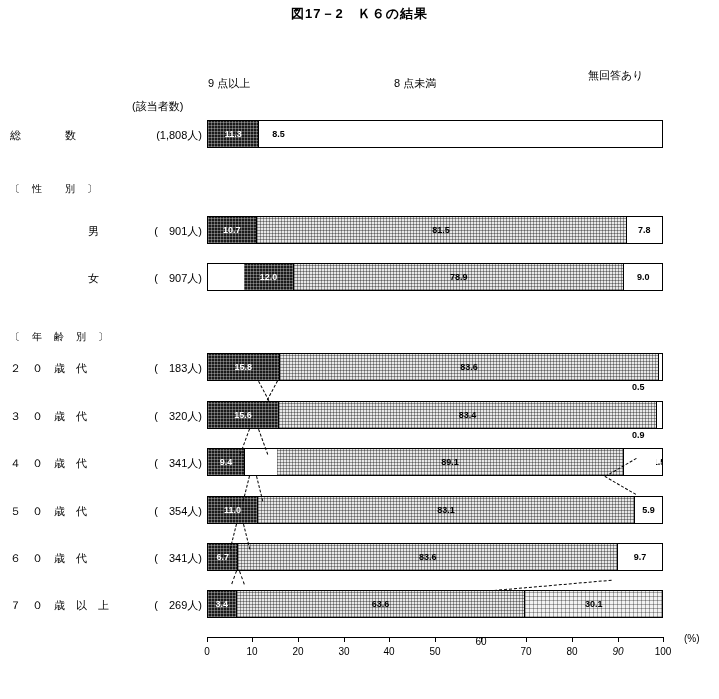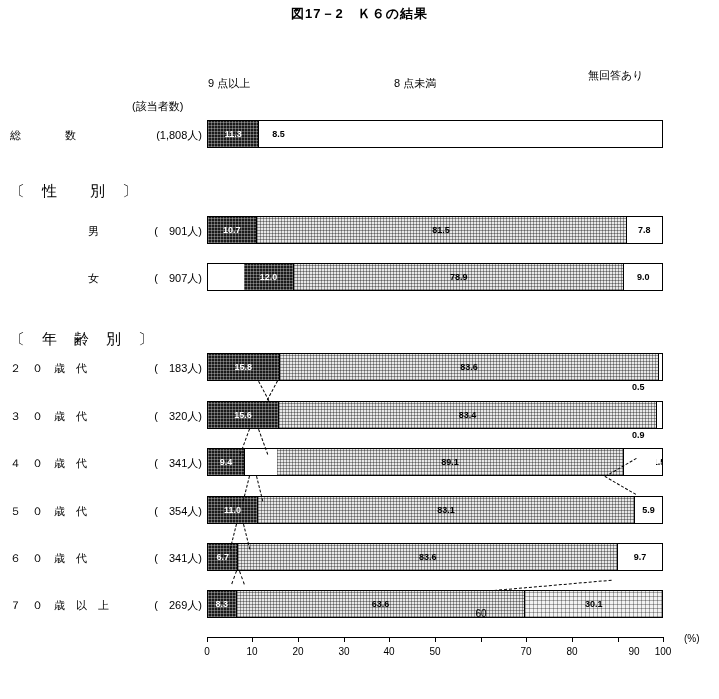--- a/index.html
+++ b/index.html
@@ -34,21 +34,21 @@
   }
   
   .colhead {
     position: absolute;
     font-size: 11px;
     white-space: nowrap;
   }
   
   .grouphead {
     position: absolute;
-    font-size: 15px;
+    font-size: 10px;
     white-space: nowrap;
     letter-spacing: 1px;
   }
   .rowlabel {
     position: absolute;
     font-size: 11px;
     white-space: nowrap;
   }
   .rowcount {
     position: absolute;
@@ -261,21 +261,21 @@
       </div>
     <div class="seg p-white" style="width:9.7%;">
         <span class="val">9.7</span>
       </div>
   </div>
 
   <div class="rowlabel" style="left:10px; top:598px;">７　０　歳　以　上</div>
   <div class="rowcount" style="left:120px; top:598px; width:82px;">(　269人)</div>
   <div class="bar" style="left:207px; top:590px; width:456px;">
     <div class="seg p-dark" style="width:6.3%;">
-        <span class="val">8.3</span>
+        <span class="val">3.4</span>
       </div>
     <div class="seg p-light" style="width:63.6%;">
         <span class="val">63.6</span>
       </div>
     <div class="seg p-mid" style="width:30.1%;align-items:center;">
         <span class="val">30.1</span>
       </div>
   </div>
 
   <div class="conn" style="left:259px; top:381px; width:22px; transform: rotate(62deg);"></div>
@@ -305,21 +305,21 @@
   <div class="tick" style="left:572px; top:637px; height:5px;"></div>
   <div class="tick" style="left:618px; top:637px; height:5px;"></div>
   <div class="tick" style="left:663px; top:637px; height:5px;"></div>
 
   <div class="ticklabel" style="left:195px; top:646px;">0</div>
   <div class="ticklabel" style="left:240px; top:646px;">10</div>
   <div class="ticklabel" style="left:286px; top:646px;">20</div>
   <div class="ticklabel" style="left:332px; top:646px;">30</div>
   <div class="ticklabel" style="left:377px; top:646px;">40</div>
   <div class="ticklabel" style="left:423px; top:646px;">50</div>
-  <div class="ticklabel" style="left:469px; top:608px;">60</div>
+  <div class="ticklabel" style="left:469px; top:636px;">60</div>
   <div class="ticklabel" style="left:514px; top:646px;">70</div>
   <div class="ticklabel" style="left:560px; top:646px;">80</div>
-  <div class="ticklabel" style="left:622px; top:646px;">90</div>
+  <div class="ticklabel" style="left:606px; top:646px;font-style:italic;">90</div>
   <div class="ticklabel" style="left:651px; top:646px;">100</div>
 
   <div class="axisunit" style="left:684px; top:633px;">(%)</div>
 
 </div>
 
 </body></html>

